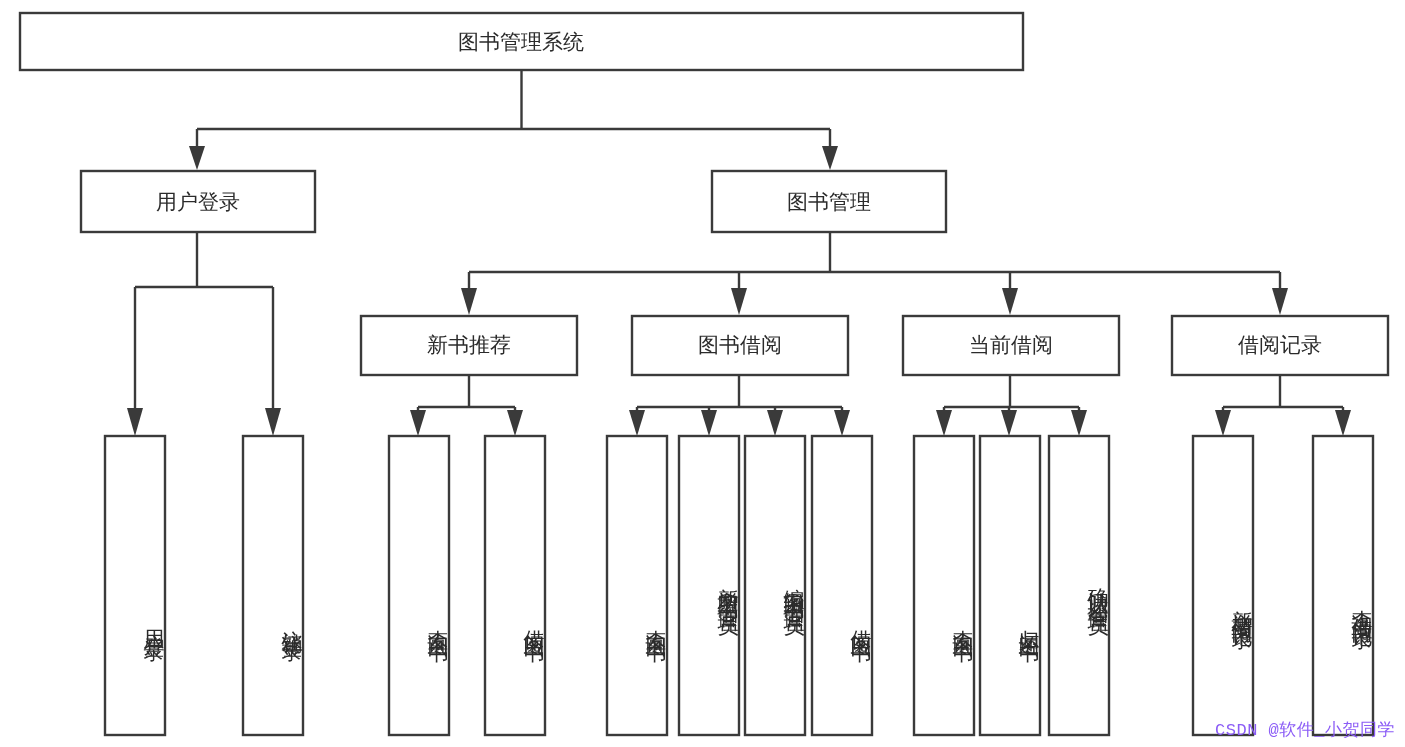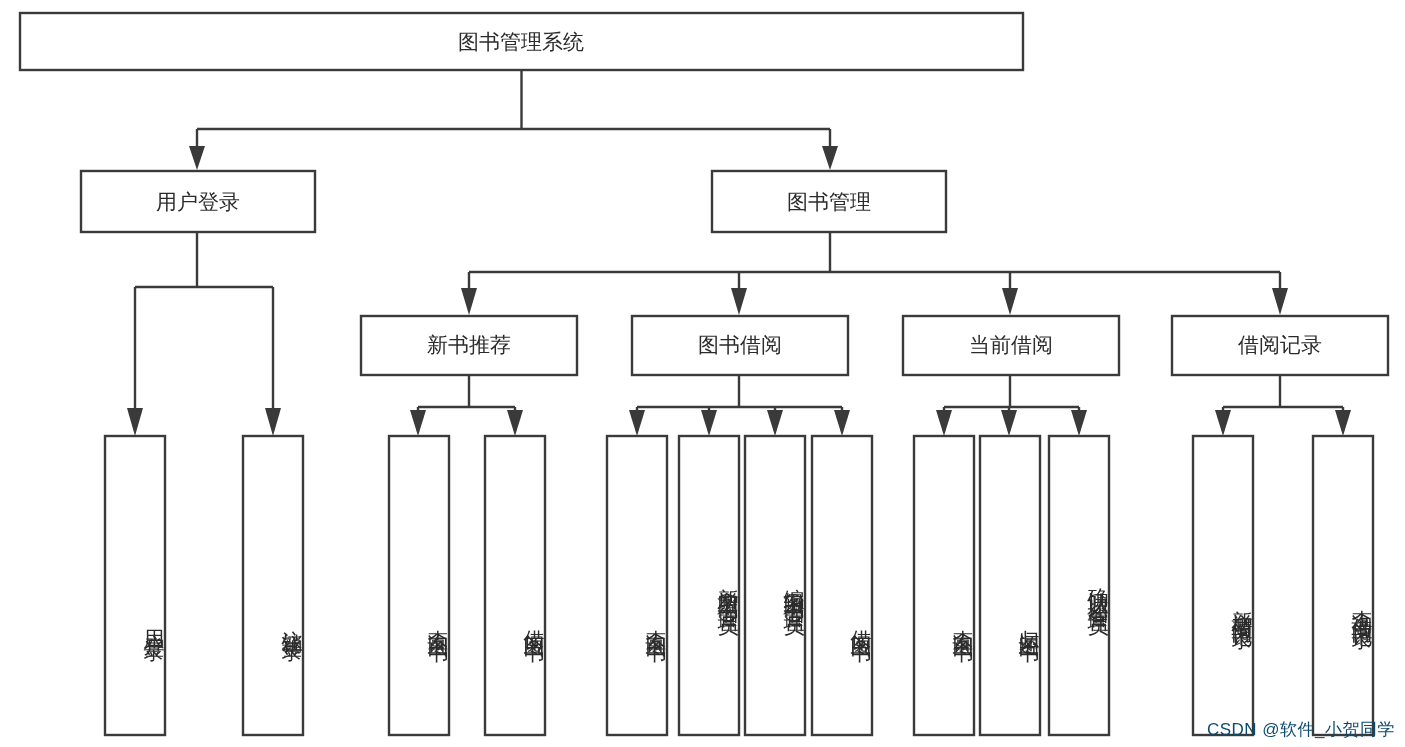--- a/index.html
+++ b/index.html
@@ -62,22 +62,22 @@
     line-height: 1;
     white-space: nowrap;
     pointer-events: none;
     font-family: "Liberation Sans", "DejaVu Sans", sans-serif;
   }
   .watermark {
     position: absolute;
     right: 10px;
     bottom: 6px;
     font-size: 17px;
-    color: #0c4a6e;
-    font-family: Liberation Sans, sans-serif;
+    color: #8b5cf6;
+    font-family: Liberation Mono, monospace;
     white-space: nowrap;
     letter-spacing: 0.5px;
   }
 </style>
 </head>
 <body>
 
 <div id="diagram-root">
 
   <svg id="tree-svg" viewBox="0 0 1405 747" xmlns="http://www.w3.org/2000/svg">

